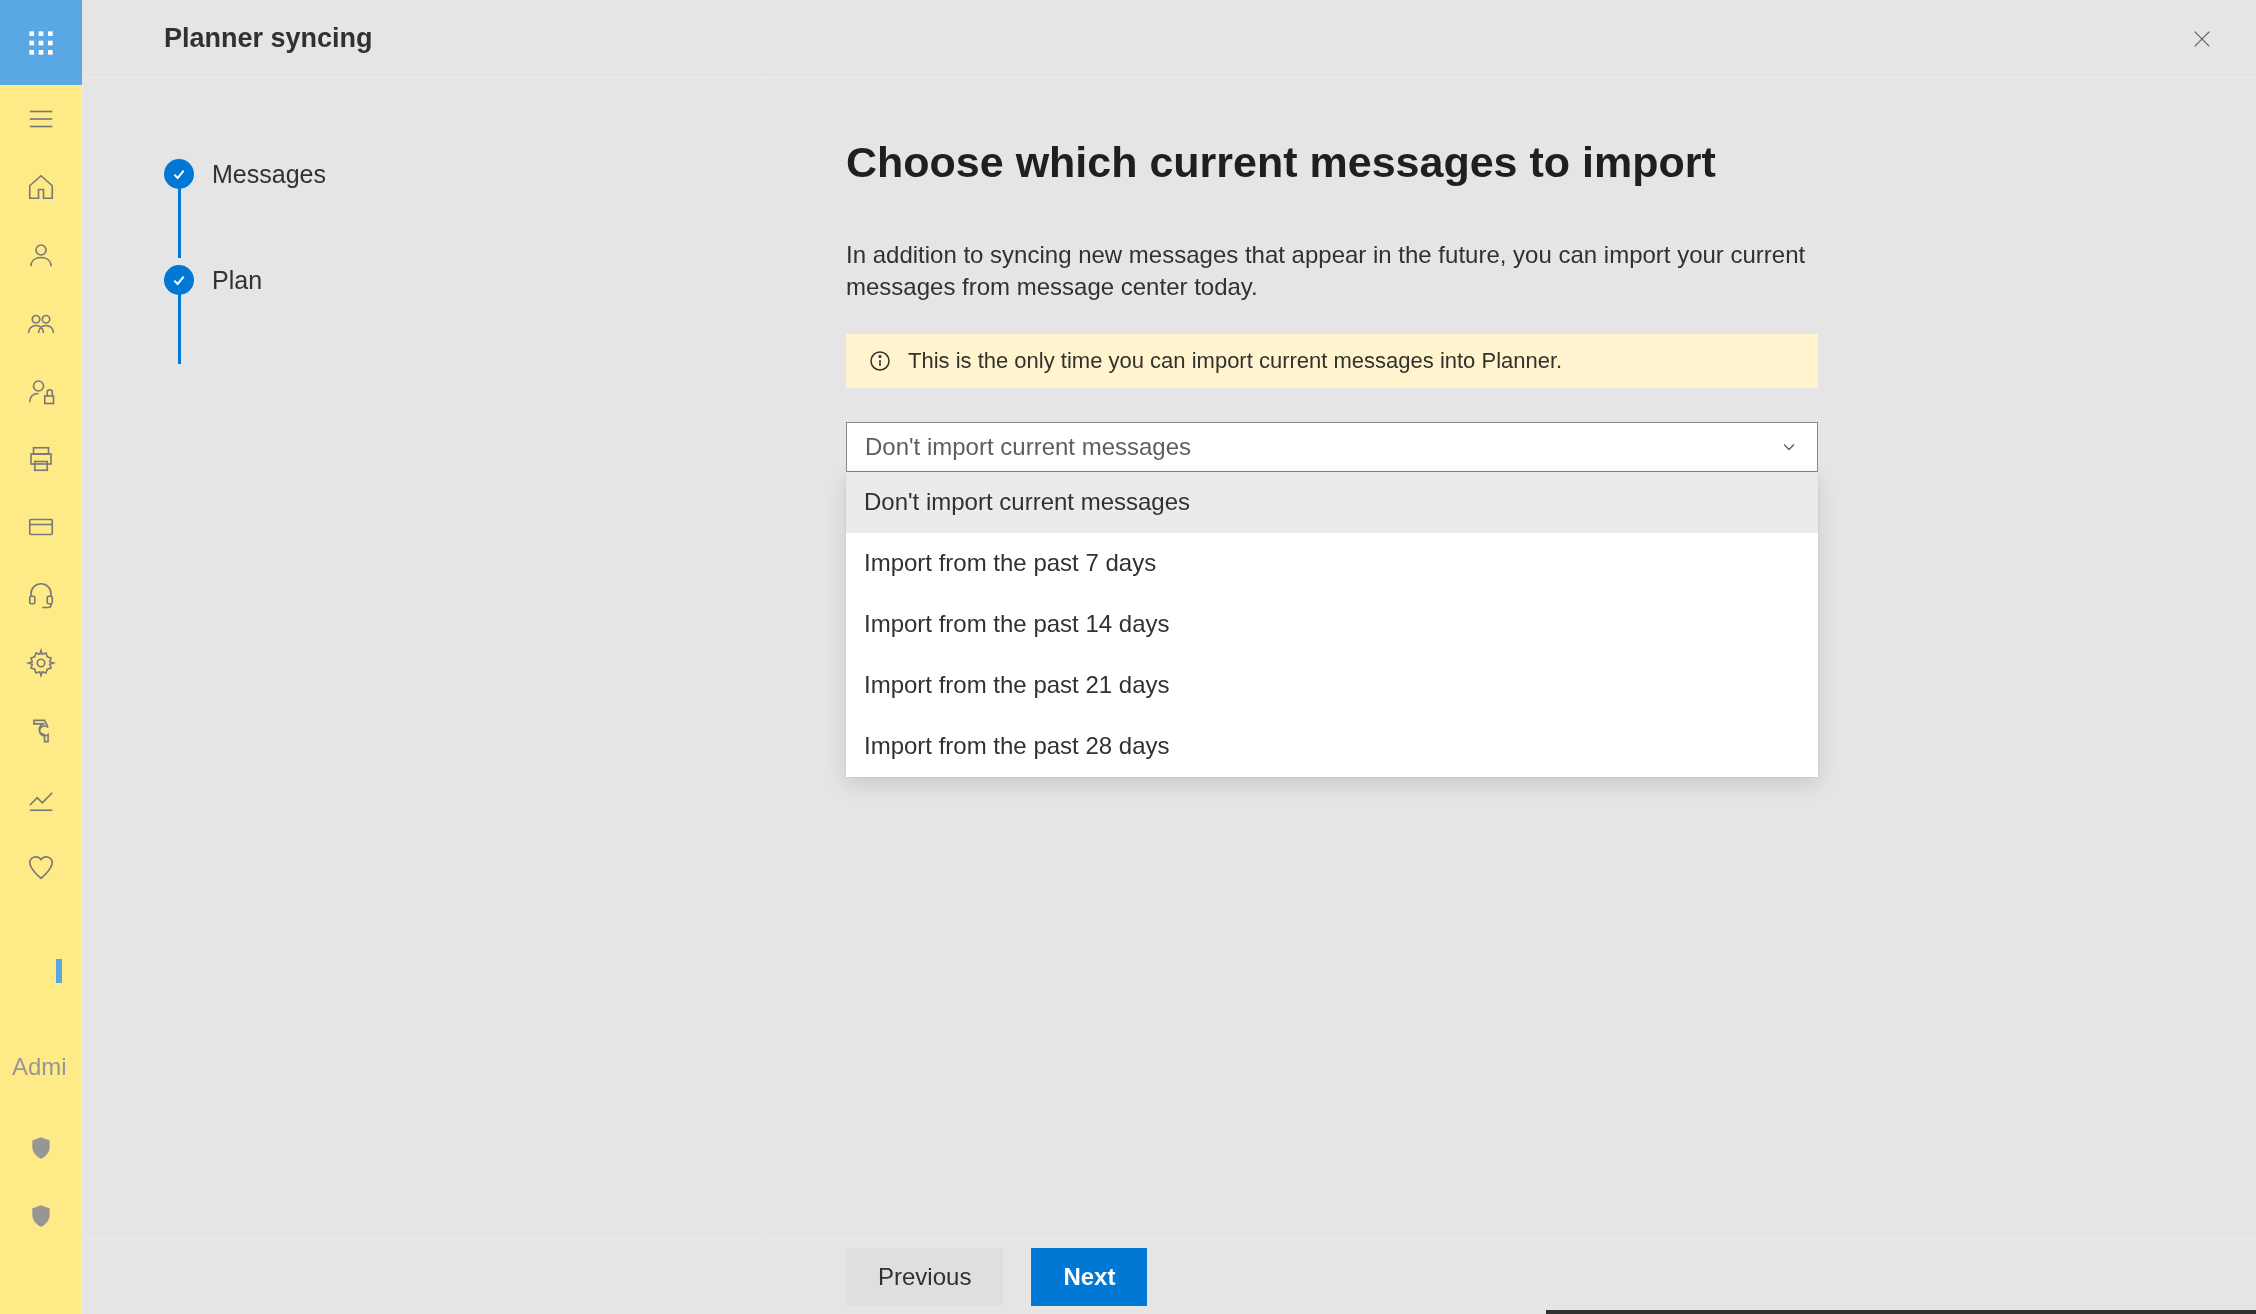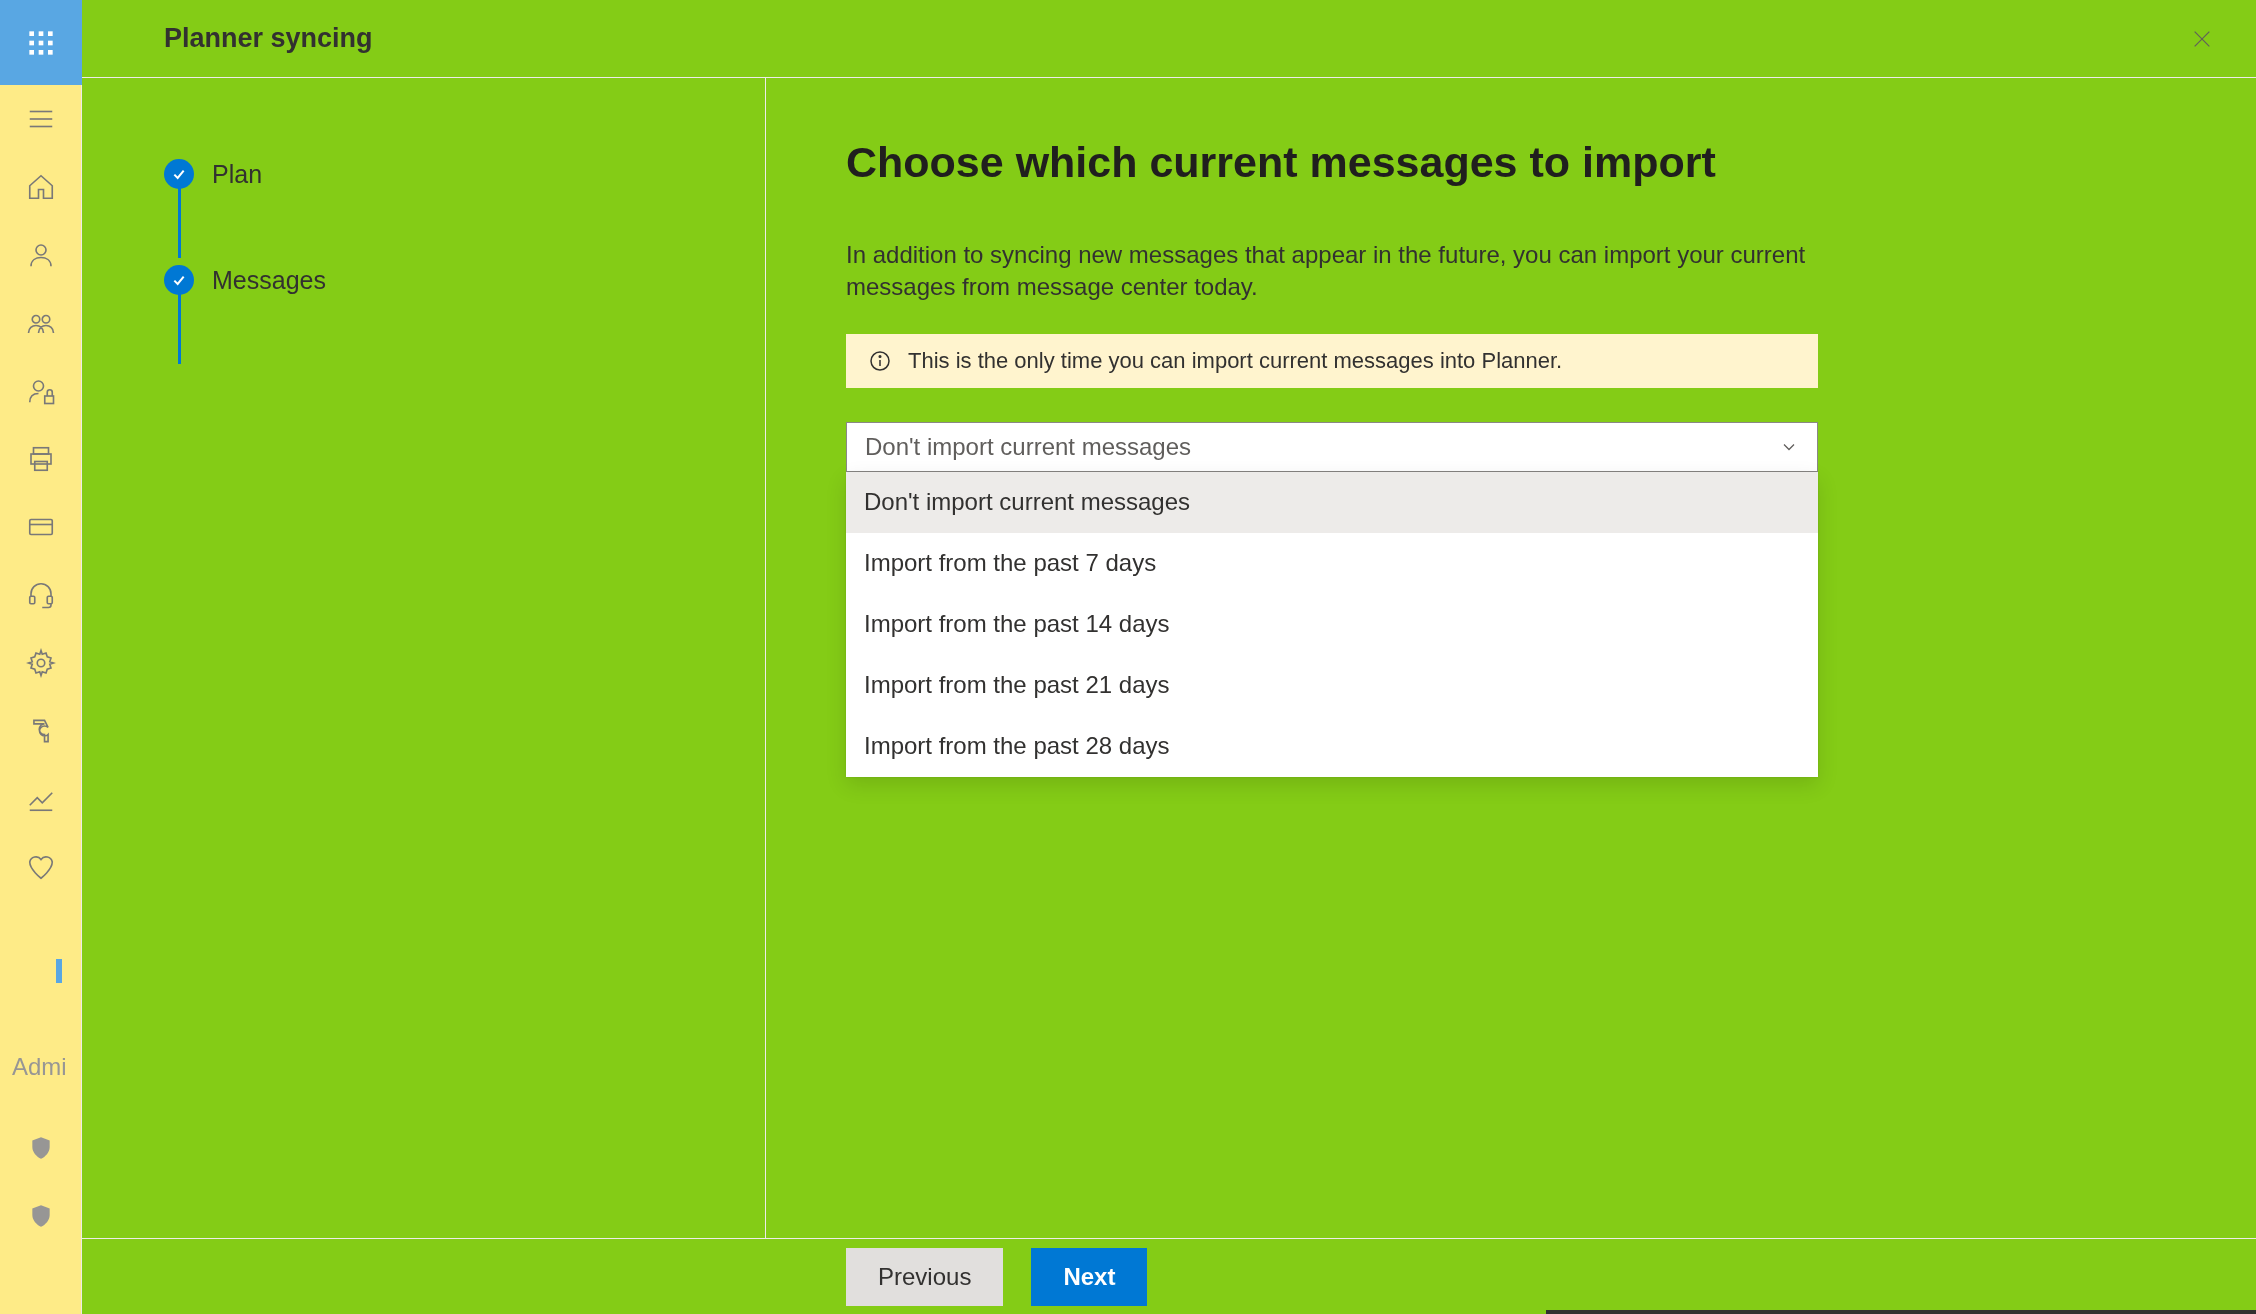--- a/index.html
+++ b/index.html
@@ -62,21 +62,21 @@
       left: 0; top: 0; right: 0; bottom: 0;
       background: rgba(255,255,255,0.35);
       z-index: 2;
       pointer-events: none;
     }
 
     
     .dialog {
       position: absolute;
       left: 82px; top: 0; right: 0; bottom: 0;
-      background: #84cc16;
+      background: #e5e5e5;
       z-index: 3;
       display: flex;
       flex-direction: column;
     }
     .dialog-header {
       height: 78px;
       border-bottom: 1px solid #edebe9;
       display: flex;
       align-items: center;
       padding-left: 82px;
@@ -371,30 +371,30 @@
 
   <div class="dialog-body">
 
     <div class="stepper">
       <div class="step">
         <div class="step-dot check">
           <svg viewBox="0 0 24 24">
               <polyline points="5 13 10 18 19 7"></polyline>
             </svg>
         </div>
-        <div class="step-label">Plan</div>
+        <div class="step-label">Messages</div>
         <div class="step-connector done"></div>
       </div>
       <div class="step">
         <div class="step-dot check">
           <svg viewBox="0 0 24 24">
               <polyline points="5 13 10 18 19 7"></polyline>
             </svg>
         </div>
-        <div class="step-label">Messages</div>
+        <div class="step-label">Plan</div>
         <div class="step-connector done"></div>
       </div>
     </div>
 
     <div class="content">
       <h1>Choose which current messages to import</h1>
       <p class="desc">In addition to syncing new messages that appear in the future, you can import your current messages from message center today.</p>
       <div class="callout">
         <svg viewBox="0 0 24 24">
             <circle cx="12" cy="12" r="9"></circle>

